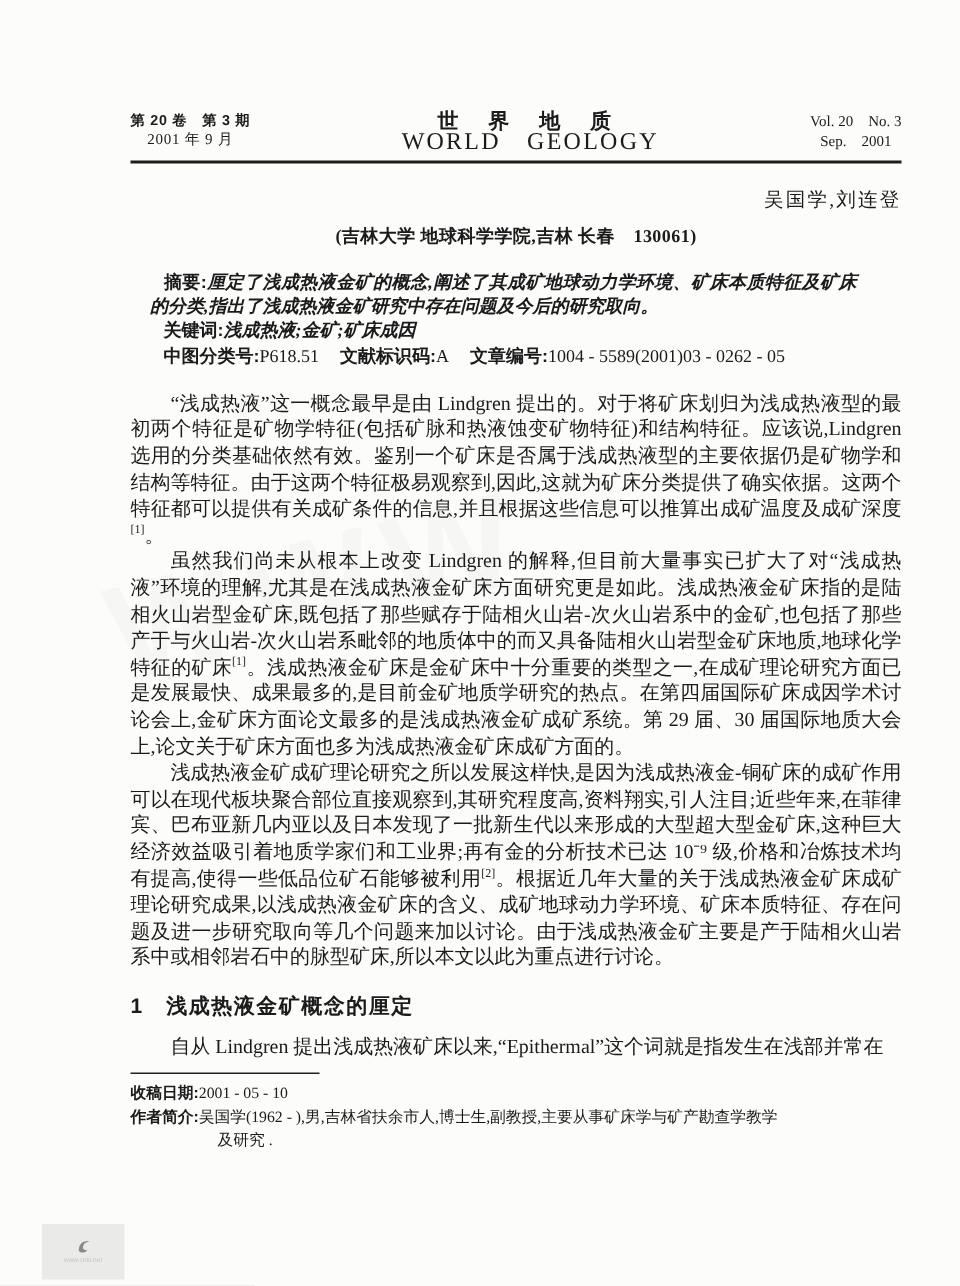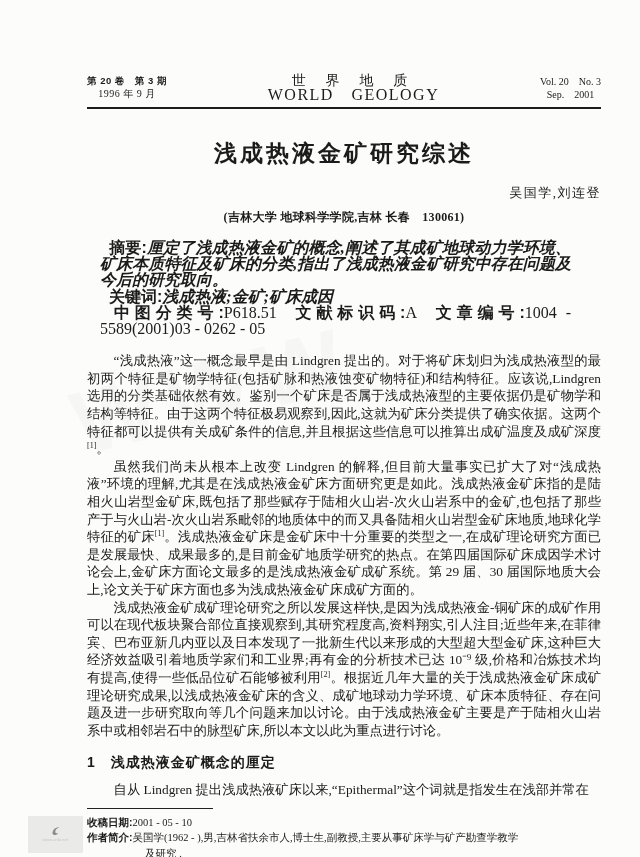--- a/index.html
+++ b/index.html
@@ -12,32 +12,32 @@
     font-family:"Liberation Serif", serif;
     overflow:hidden;
   }
   .content { position:absolute; left:63px; top:0; width:514px;margin-left:24px; }
 
   
   .jheader { margin-top:73px; display:flex; justify-content:space-between; align-items:center; }
   .jh-col { text-align:center; }
   .jh-cn-small { font-family:"Liberation Sans", sans-serif; font-size:9.5px; font-weight:700; line-height:12px; letter-spacing:0.5px; }
   .jh-date-cn { font-size:10px; line-height:13px; letter-spacing:0.5px; font-weight:400; font-family:"Liberation Serif", serif; }
-  .jh-cn-big { font-family:"Liberation Sans", sans-serif; font-size:14px; font-weight:400; letter-spacing:8px; line-height:15px; }
+  .jh-cn-big { font-family:"Liberation Sans", sans-serif; font-size:14px; font-weight:700; letter-spacing:8px; line-height:15px; }
   .jh-en { font-size:16px; letter-spacing:1.5px; line-height:14px; }
   .jh-right { font-size:10px; line-height:13px; }
   .jh-rule { border:none; border-top:2px solid #1c1c1c; margin:5px 0 0 0; }
 
   
   .title { margin-top:29px; text-align:center; font-size:23px; font-weight:700; letter-spacing:3px; }
   .authors { margin-top:15px; text-align:right; font-size:13px; letter-spacing:1.5px; }
   .affil { margin-top:7px; text-align:center; font-size:12px; letter-spacing:0.3px;font-weight:bold; }
 
   
-  .meta { margin:14px 30px 0 13px; font-size:16px; line-height:16.2px; text-align:justify; }
+  .meta { margin:14px 30px 0 13px; font-size:12px; line-height:16.2px; text-align:justify; }
   .meta .lbl { font-weight:700; font-family:"Liberation Sans", sans-serif; font-style:normal; }
   .meta .kai { font-style:italic; font-weight:600; }
   .meta p { margin:0; }
   .clc-line { margin-top:2px; font-style:normal; }
   .clc-line .val { font-style:normal; font-weight:400; }
   .gap { display:inline-block; width:14px; }
 
   
   .body-text { margin-top:15px; font-size:13.3px; line-height:17.6px; text-align:justify; }
   .body-text p { margin:0; text-indent:2em; }
@@ -82,34 +82,33 @@
 
 <div class="page">
 
   <div class="wm-ghost">WWW</div>
 
   <div class="content">
 
     <div class="jheader">
       <div class="jh-col">
         <div class="jh-cn-small">第 20 卷　第 3 期</div>
-        <div class="jh-date-cn">1996 年 9 月</div>
+        <div class="jh-date-cn">2001 年 9 月</div>
       </div>
       <div class="jh-col">
         <div class="jh-cn-big">世 界 地 质</div>
         <div class="jh-en">WORLD　GEOLOGY</div>
       </div>
       <div class="jh-col jh-right">
         <div>Vol. 20　No. 3</div>
         <div>Sep.　2001</div>
       </div>
     </div>
     <hr class="jh-rule">
 
-    <div class="title">浅成热液金矿研究综述</div>
     <div class="authors">吴国学,刘连登</div>
     <div class="affil">(吉林大学 地球科学学院,吉林 长春　130061)</div>
 
     <div class="meta">
       <p><span style="display:inline-block;width:9px;"></span><span class="lbl">摘要:</span><span class="kai">厘定了浅成热液金矿的概念,阐述了其成矿地球动力学环境、矿床本质特征及矿床的分类,指出了浅成热液金矿研究中存在问题及今后的研究取向。</span></p>
       <p><span style="display:inline-block;width:9px;"></span><span class="lbl">关键词:</span><span class="kai">浅成热液;金矿;矿床成因</span></p>
       <p class="clc-line"><span style="display:inline-block;width:9px;"></span><span class="lbl">中图分类号:</span><span class="val">P618.51</span><span class="gap"></span><span class="lbl">文献标识码:</span><span class="val">A</span><span class="gap"></span><span class="lbl">文章编号:</span><span class="val">1004 - 5589(2001)03 - 0262 - 05</span></p>
     </div>
 
     <div class="body-text">

